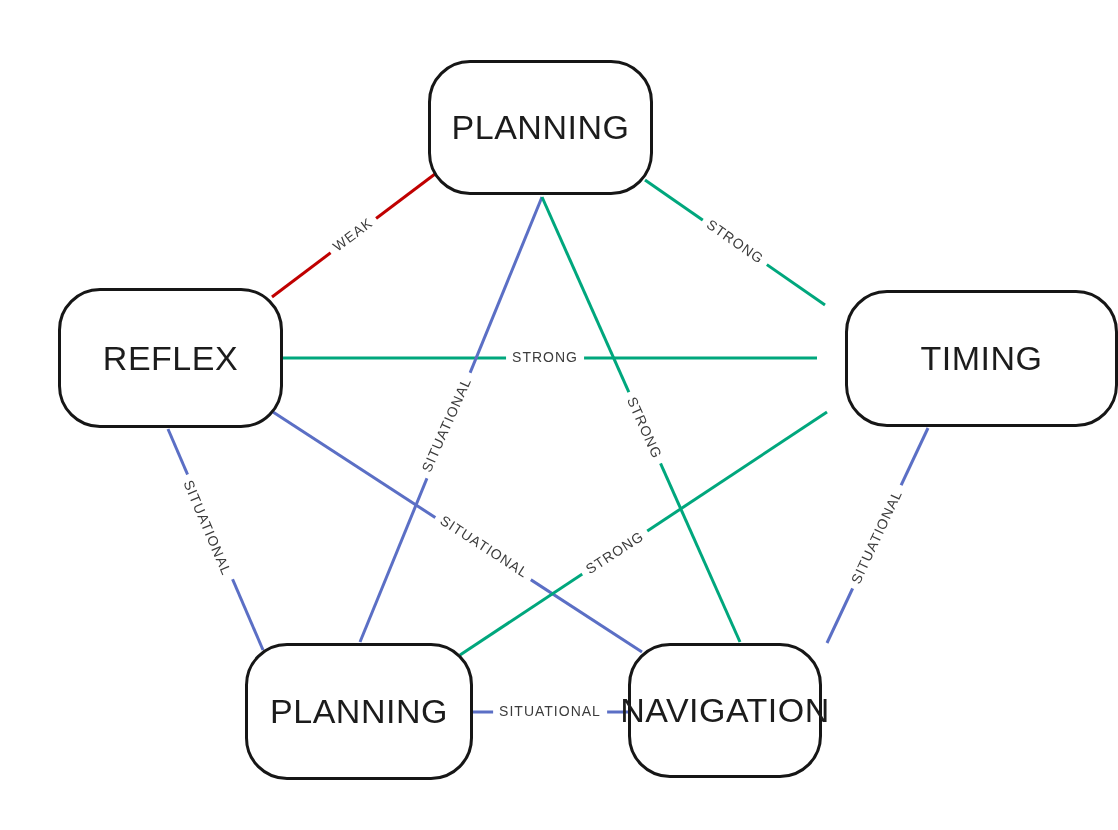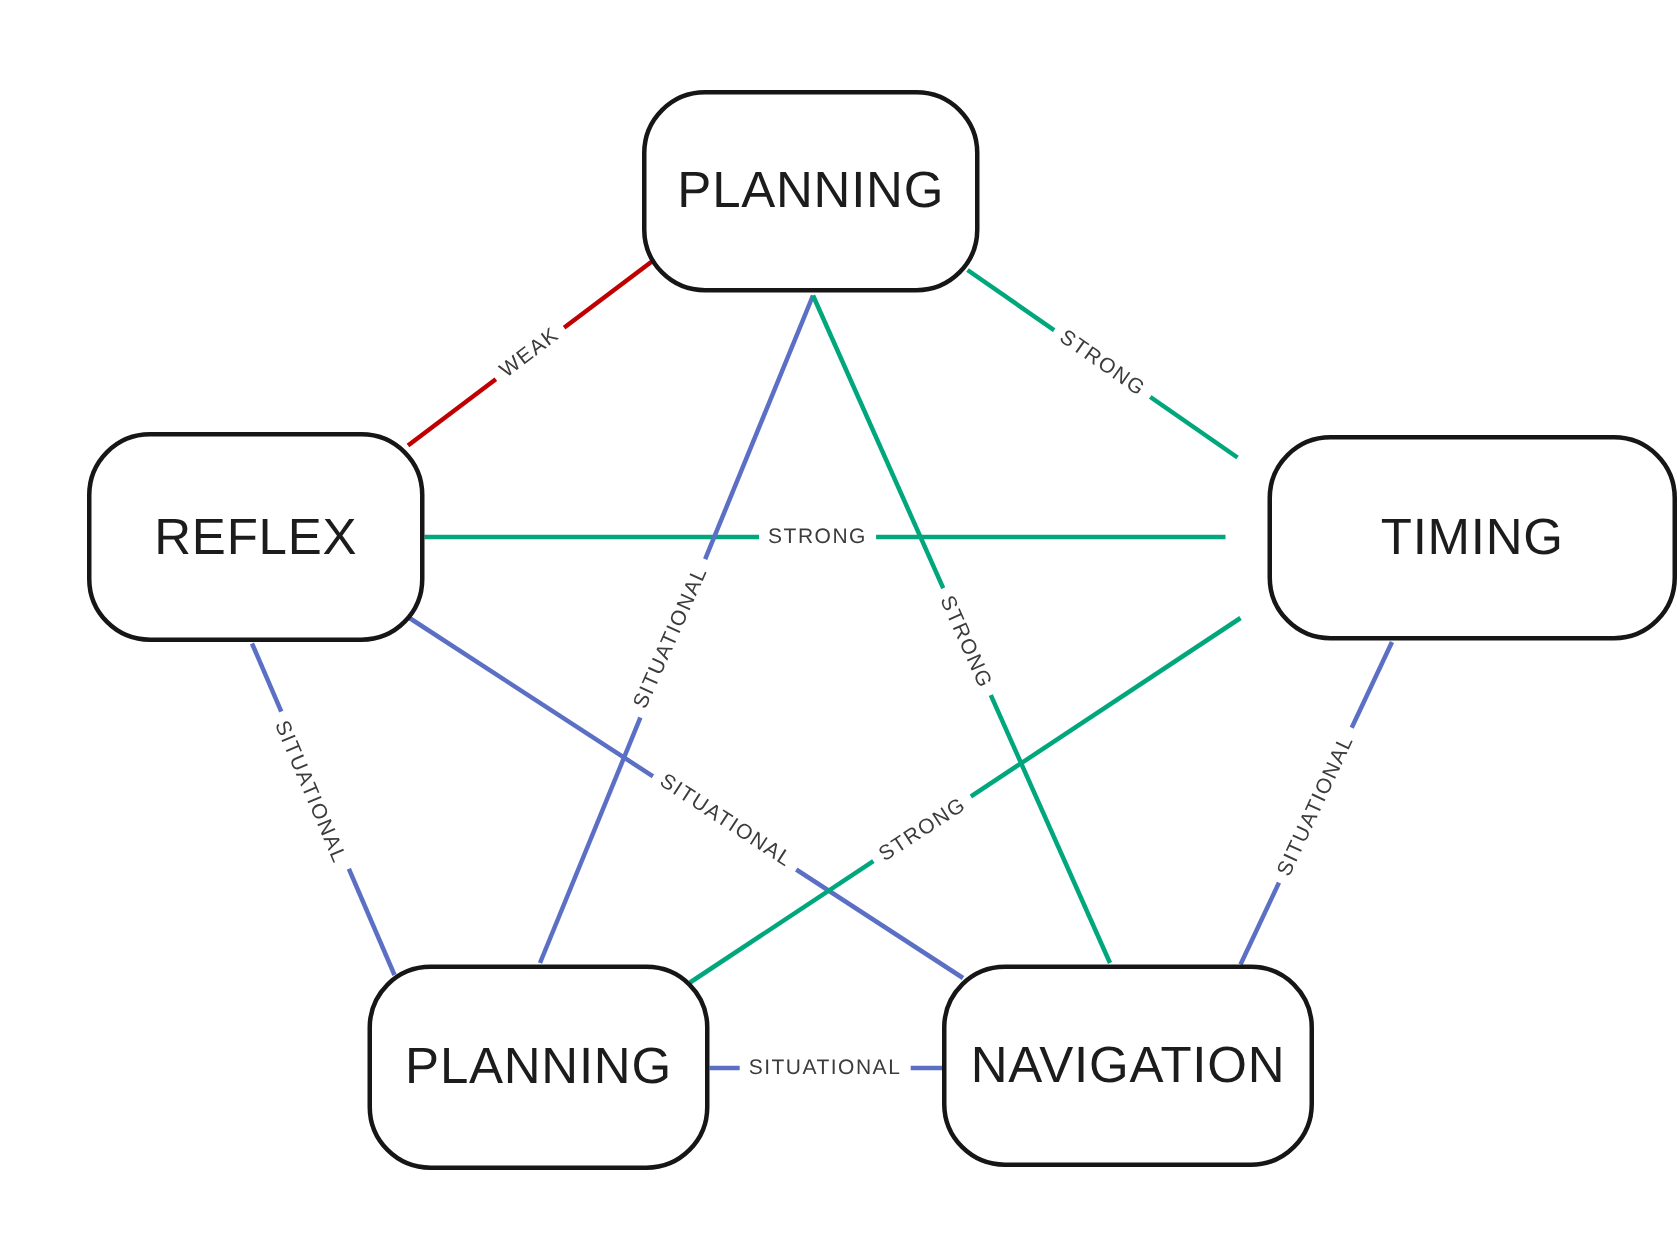--- a/index.html
+++ b/index.html
@@ -46,21 +46,21 @@
     color: #1c1c1c;
     font-size: 34px;
     letter-spacing: 0.5px;
     white-space: nowrap;
   }
 
   .node-planning   { left: 428px; top:  60px; width: 225px; height: 135px; }
   .node-reflex     { left:  58px; top: 288px; width: 225px; height: 140px; }
   .node-timing     { left: 801px; top: 290px; width: 273px; height: 137px; margin-left: 44px; }
   .node-precision  { left: 245px; top: 643px; width: 228px; height: 137px; }
-  .node-navigation { left: 628px; top: 643px; width: 248px; height: 135px; }
+  .node-navigation { left: 628px; top: 643px; width: 194px; height: 135px; }
 </style>
 </head>
 <body>
 
 <div class="canvas">
 
   <svg class="edges-svg" viewBox="0 0 1118 830" xmlns="http://www.w3.org/2000/svg">
     <line x1="435" y1="174" x2="272" y2="297" stroke="#c00000"></line>
     <line x1="645" y1="180" x2="825" y2="305" stroke="#00a77d"></line>
     <line x1="283" y1="358" x2="817" y2="358" stroke="#00a77d"></line>

